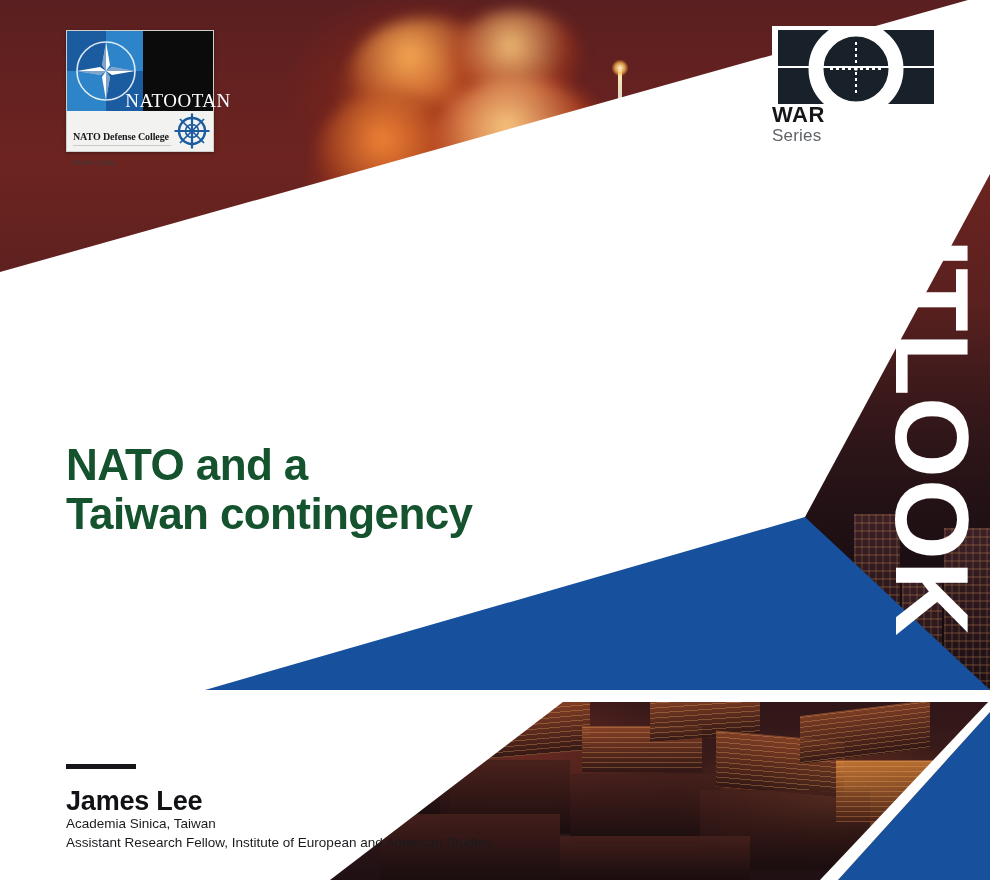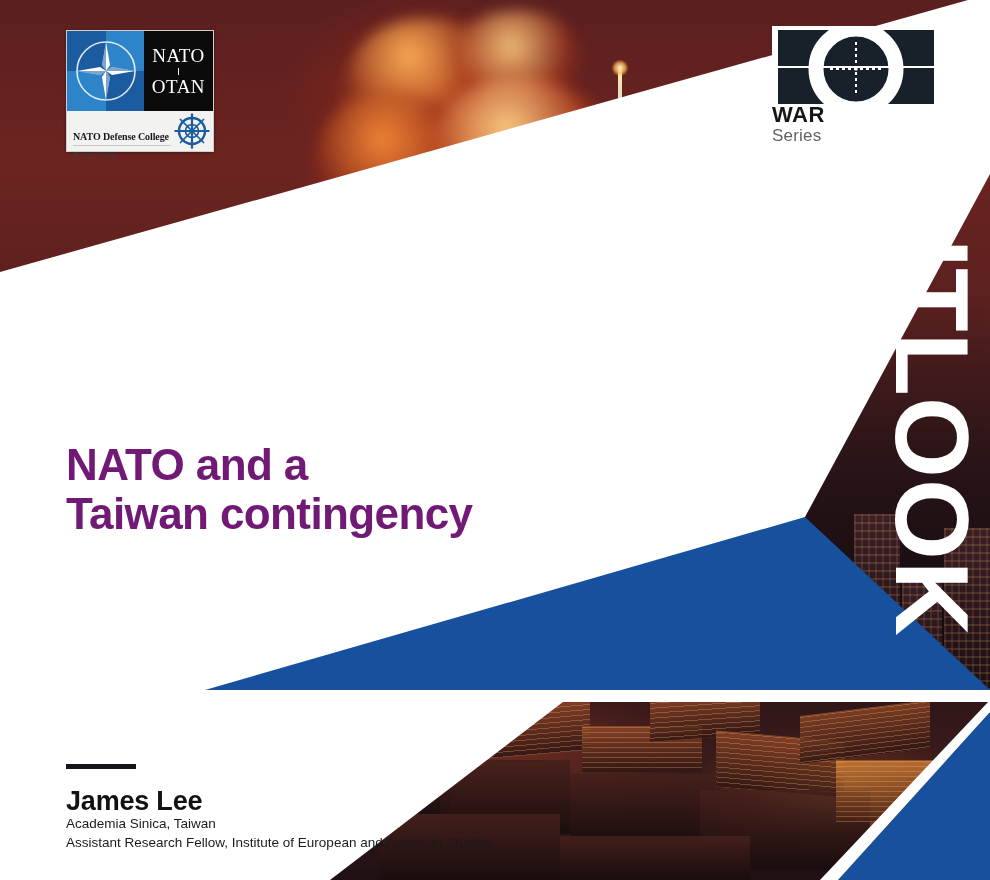--- a/index.html
+++ b/index.html
@@ -100,54 +100,54 @@
   .nato-top { position: relative; height: 80px; display: flex; }
   .nato-quads { position: relative; width: 78px; height: 80px; }
   .q { position: absolute; width: 39px; height: 40px; }
   .q1 { left: 0;    top: 0;    background: #1b5ba0; }
   .q2 { left: 39px; top: 0;    background: #2d84c8; }
   .q3 { left: 0;    top: 40px; background: #2d84c8; }
   .q4 { left: 39px; top: 40px; background: #1b5ba0; }
   .nato-star { position: absolute; left: 7px; top: 8px; width: 64px; height: 64px; }
   .nato-words {
     position: relative; width: 70px; height: 80px; background: #0b0b0b;
-    display: flex; flex-direction: column; align-items: center; justify-content: center;
+    display: flex; align-items: flex-end; justify-content: center;
     color: #ffffff; font-family: "Liberation Serif", serif;
   }
   .nato-words .w { font-size: 19px; letter-spacing: .5px; line-height: 1.05; }
   .nato-words .divider { width: 1px; height: 7px; background: #ffffff; margin: 2px 0; }
   .nato-bot { position: relative; height: 40px; display: flex; }
   .nato-bot-text { flex: 1; padding-left: 6px; }
   .ndc-name {
     font-size: 10px; font-weight: bold; color: #17181a; letter-spacing: -0.1px;
     padding-top: 20px; white-space: nowrap; font-family: Liberation Serif, serif;
   }
   .ndc-city {
-    font-size: 8px; color: #3a3c40; padding-top: 4px; margin-top: 3px;
+    font-size: 8px; color: #3a3c40; padding-top: 12px; margin-top: 3px;
     border-top: 1px solid #c9c9c5; white-space: nowrap;
   }
   .ndc-compass { width: 42px; display:flex; align-items:center; justify-content:center; }
 
   
   .war-badge {
     position: absolute; left: 772px; top: 26px; width: 168px; height: 122px;
     background: #ffffff;
   }
   .war-target { position: relative; width: 168px; height: 82px; }
   .war-caption {
     position: absolute; left: 0; right: 0; top: 78px;
     text-align: left; line-height: 1.0;
   }
   .war-word { font-size: 22px; font-weight: bold; color: #15161a; letter-spacing: .5px; }
   .war-sub   { font-size: 17px; color: #5f6368; letter-spacing: .2px; margin-top: 1px; }
 
   
   .title {
     position: absolute; left: 66px; top: 440px; width: 560px;
-    color: #701a75;
+    color: #14532d;
     font-size: 44px; font-weight: bold; line-height: 1.12;
     letter-spacing: -0.6px;
   }
   .title .ln { display: block; white-space: nowrap; }
 
   
   .issue {
     position: absolute; right: 74px; top: 663px;
     color: #ffffff; font-size: 18px; white-space: nowrap;
   }

